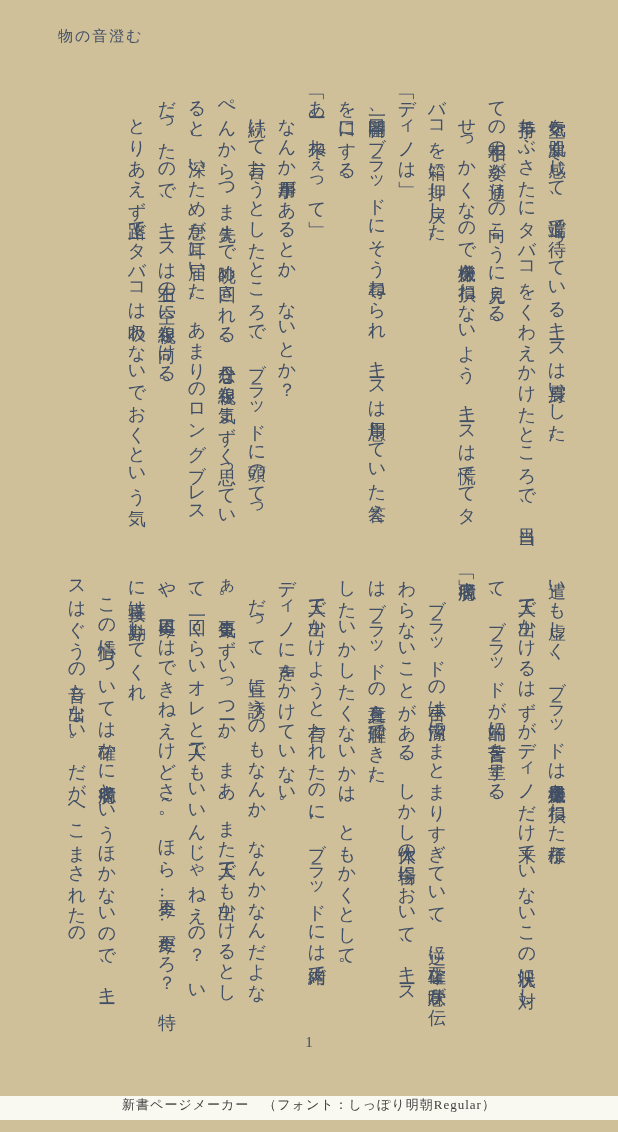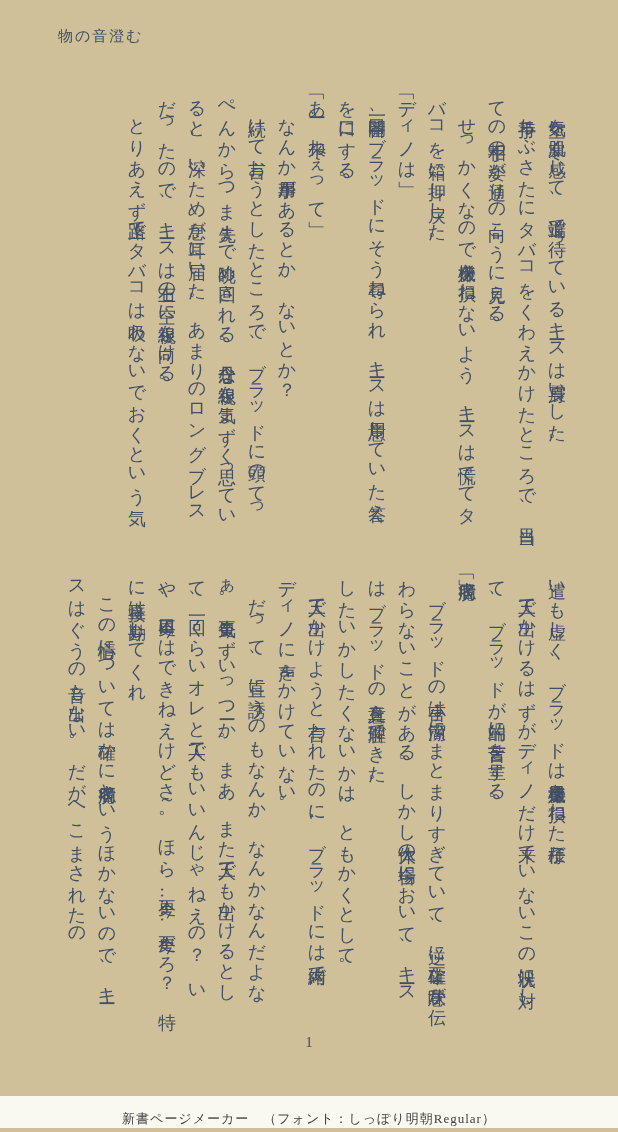--- a/index.html
+++ b/index.html
@@ -31,23 +31,23 @@
     color:var(--ink);
   }
   .vblock p{margin:0;padding:0;white-space:pre-wrap;}
   .vblock--upper{top:88px;}
   .vblock--lower{top:568px;}
   .pagenum{
     position:absolute;top:1034px;left:0;width:100%;
     text-align:center;font-size:15px;color:var(--ink);
   }
   .footer{
-    position:absolute;left:0;top:1096px;width:100%;height:32px;
+    position:absolute;left:0;top:1096px;width:100%;height:24px;
     background:var(--footer-bg);
-    display:flex;align-items:flex-end;justify-content:center;
+    display:flex;align-items:flex-start;justify-content:center;
   }
   .footer span{
     font-size:13px;letter-spacing:1px;color:var(--footer-ink);
   }
 </style>
 </head>
 <body>
 
 <div class="page">
   <div class="title">物の音澄む</div>

